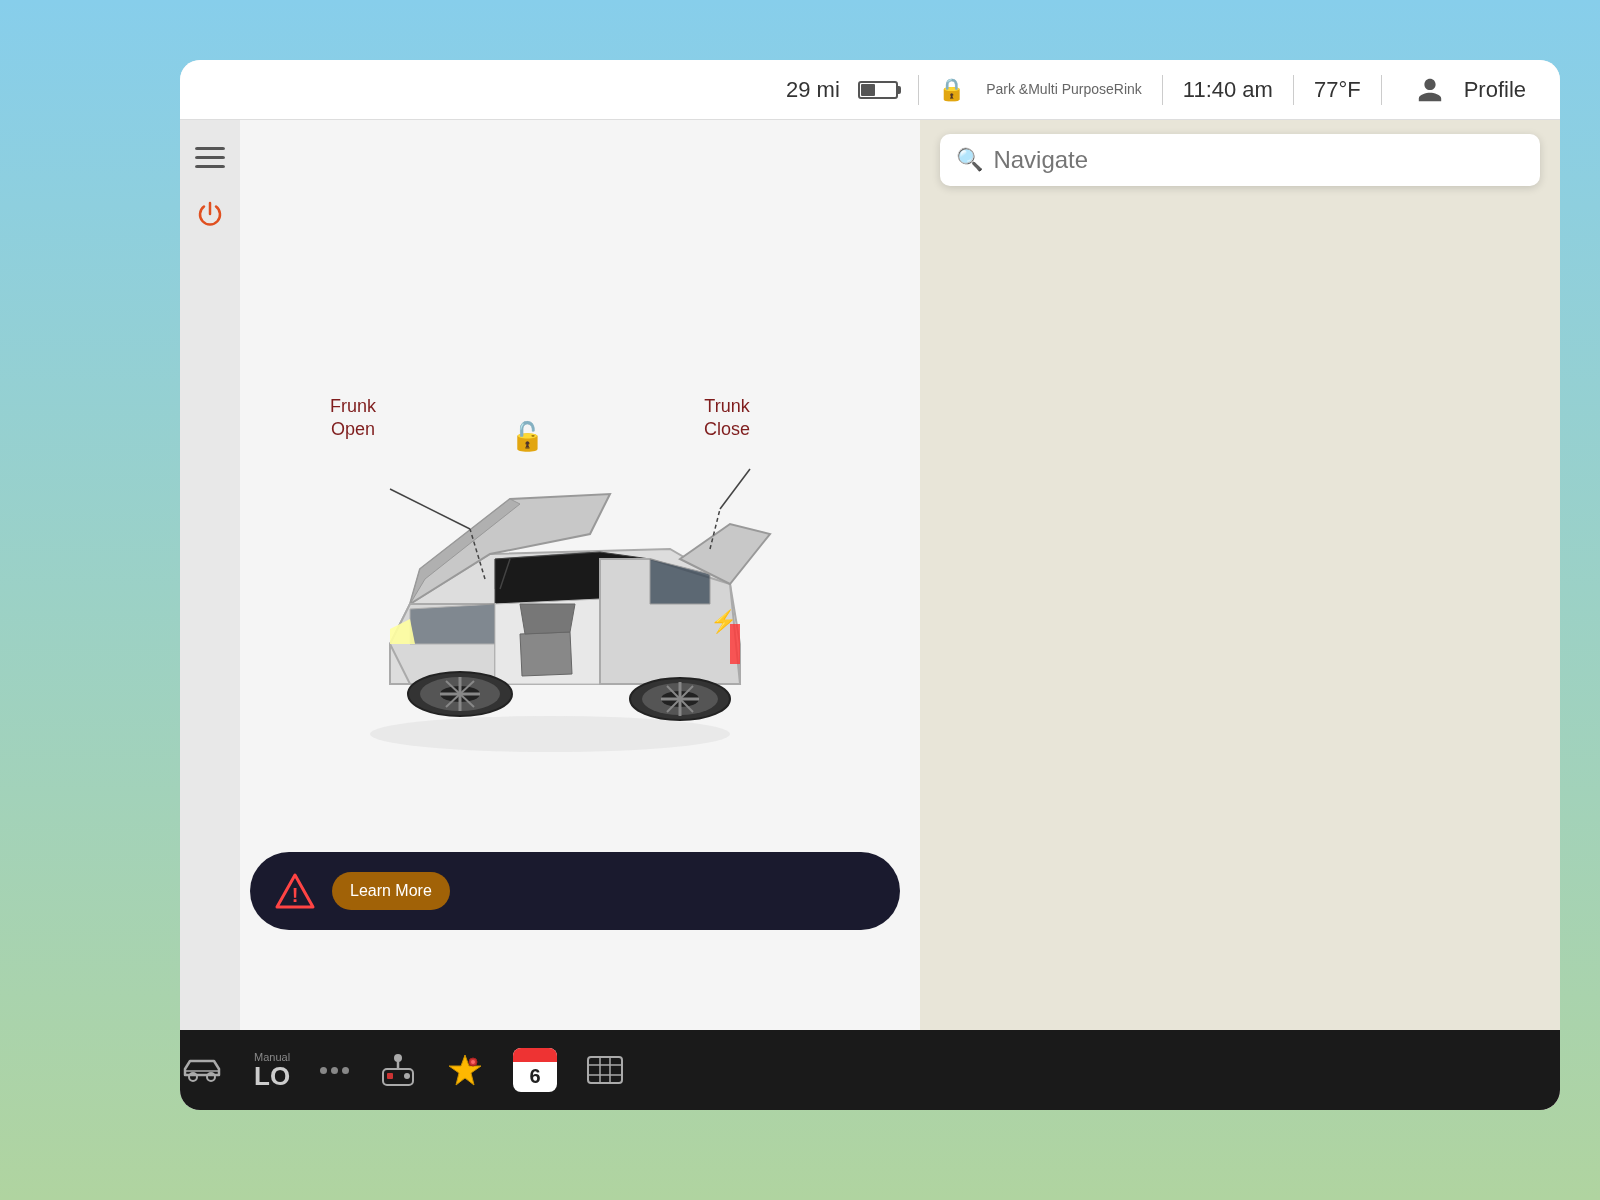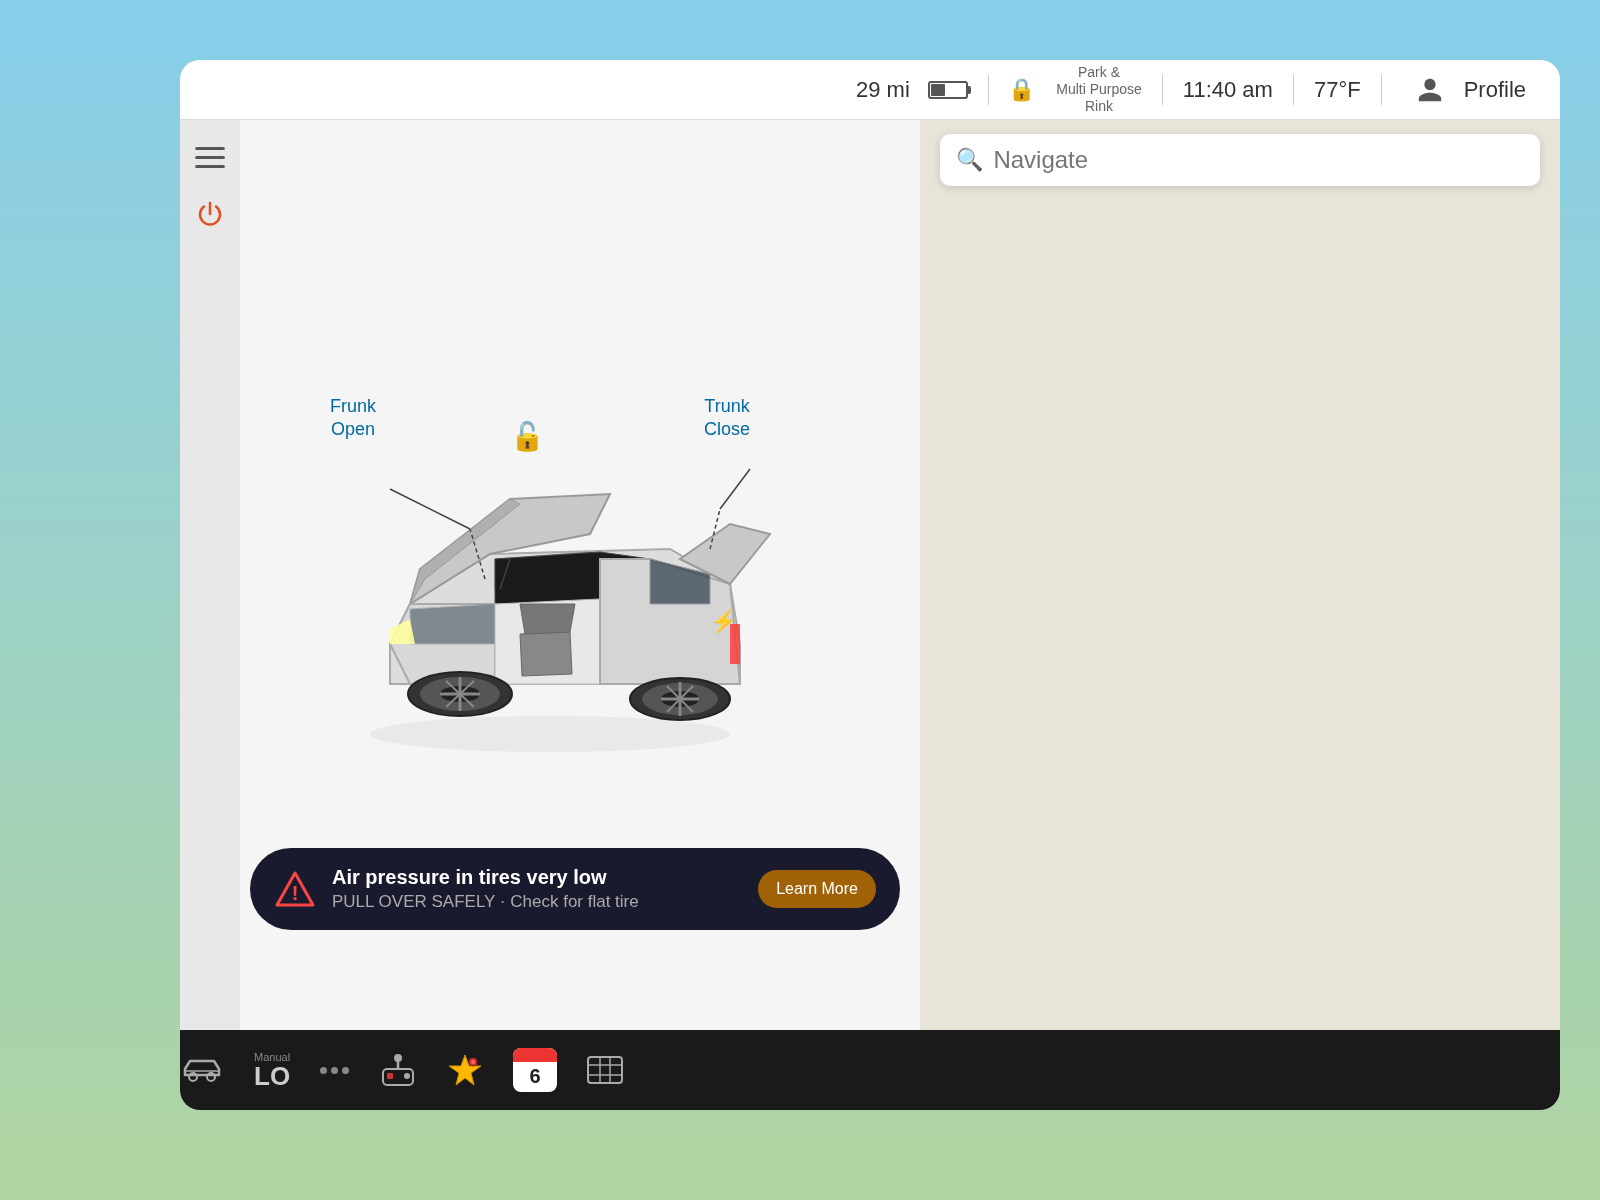--- a/index.html
+++ b/index.html
@@ -84,21 +84,21 @@
     }
 
     .divider {
       width: 1px;
       height: 30px;
       background: #ccc;
     }
 
     .location-badge {
       display: flex;
-      flex-direction: column;
+      flex-direction: row;
       align-items: center;
       font-size: 14px;
       line-height: 1.2;
       color: #333;
       justify-content: center;
     }
 
     .profile-btn {
       display: flex;
       align-items: center;
@@ -169,21 +169,21 @@
       left: 50%;
       transform: translate(-50%, -45%);
       width: 480px;
       height: 380px;
     }
 
     
     .callout {
       position: absolute;
       font-size: 18px;
-      color: #0369a1;
+      color: #7f1d1d;
       font-weight: 500;
       text-align: center;
       line-height: 1.3;
     }
 
     .callout-frunk {
       top: 30px;
       left: 30px;
     }
 
@@ -563,24 +563,20 @@
       </svg>
     </div>
 
     <div class="warning-banner">
       <div class="warning-icon-wrap">
 
         <svg width="42" height="38" viewBox="0 0 42 38">
           <polygon points="21,3 39,35 3,35" fill="none" stroke="#ff4444" stroke-width="3" stroke-linejoin="round"></polygon>
           <text x="21" y="30" text-anchor="middle" font-size="20" fill="#ff4444" font-weight="bold">!</text>
         </svg>
-      </div>
-      <div class="warning-text">
-        <div class="warning-title">Air pressure in tires very low</div>
-        <div class="warning-subtitle">PULL OVER SAFELY · Check for flat tire</div>
       </div>
       <button class="learn-more-btn">Learn More</button>
     </div>
   </div>
 
   <div class="media-bar">
     <div class="music-icon">♪</div>
     <div class="media-source">Choose Media Source</div>
     <div class="media-controls">
       <button class="star-btn">☆</button>

